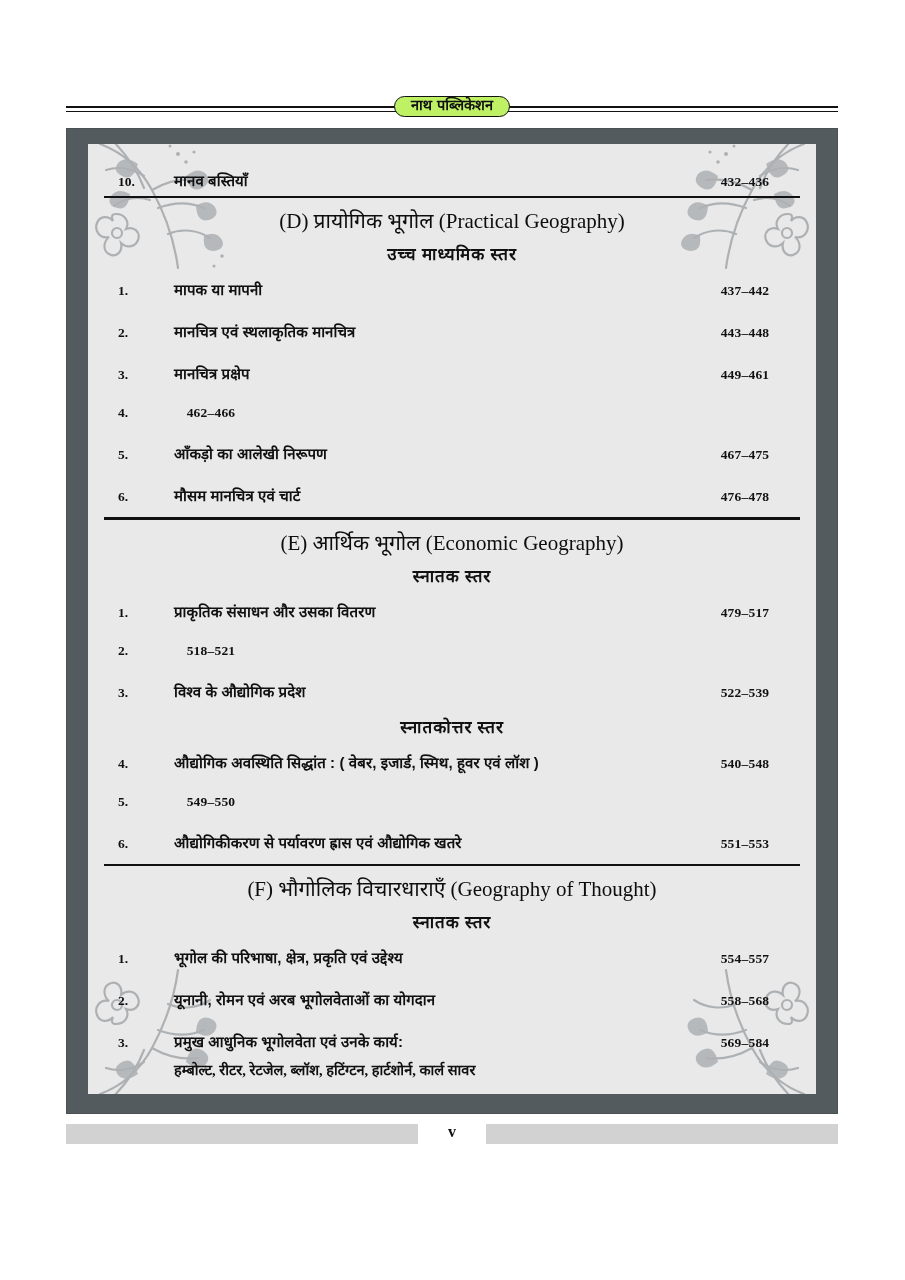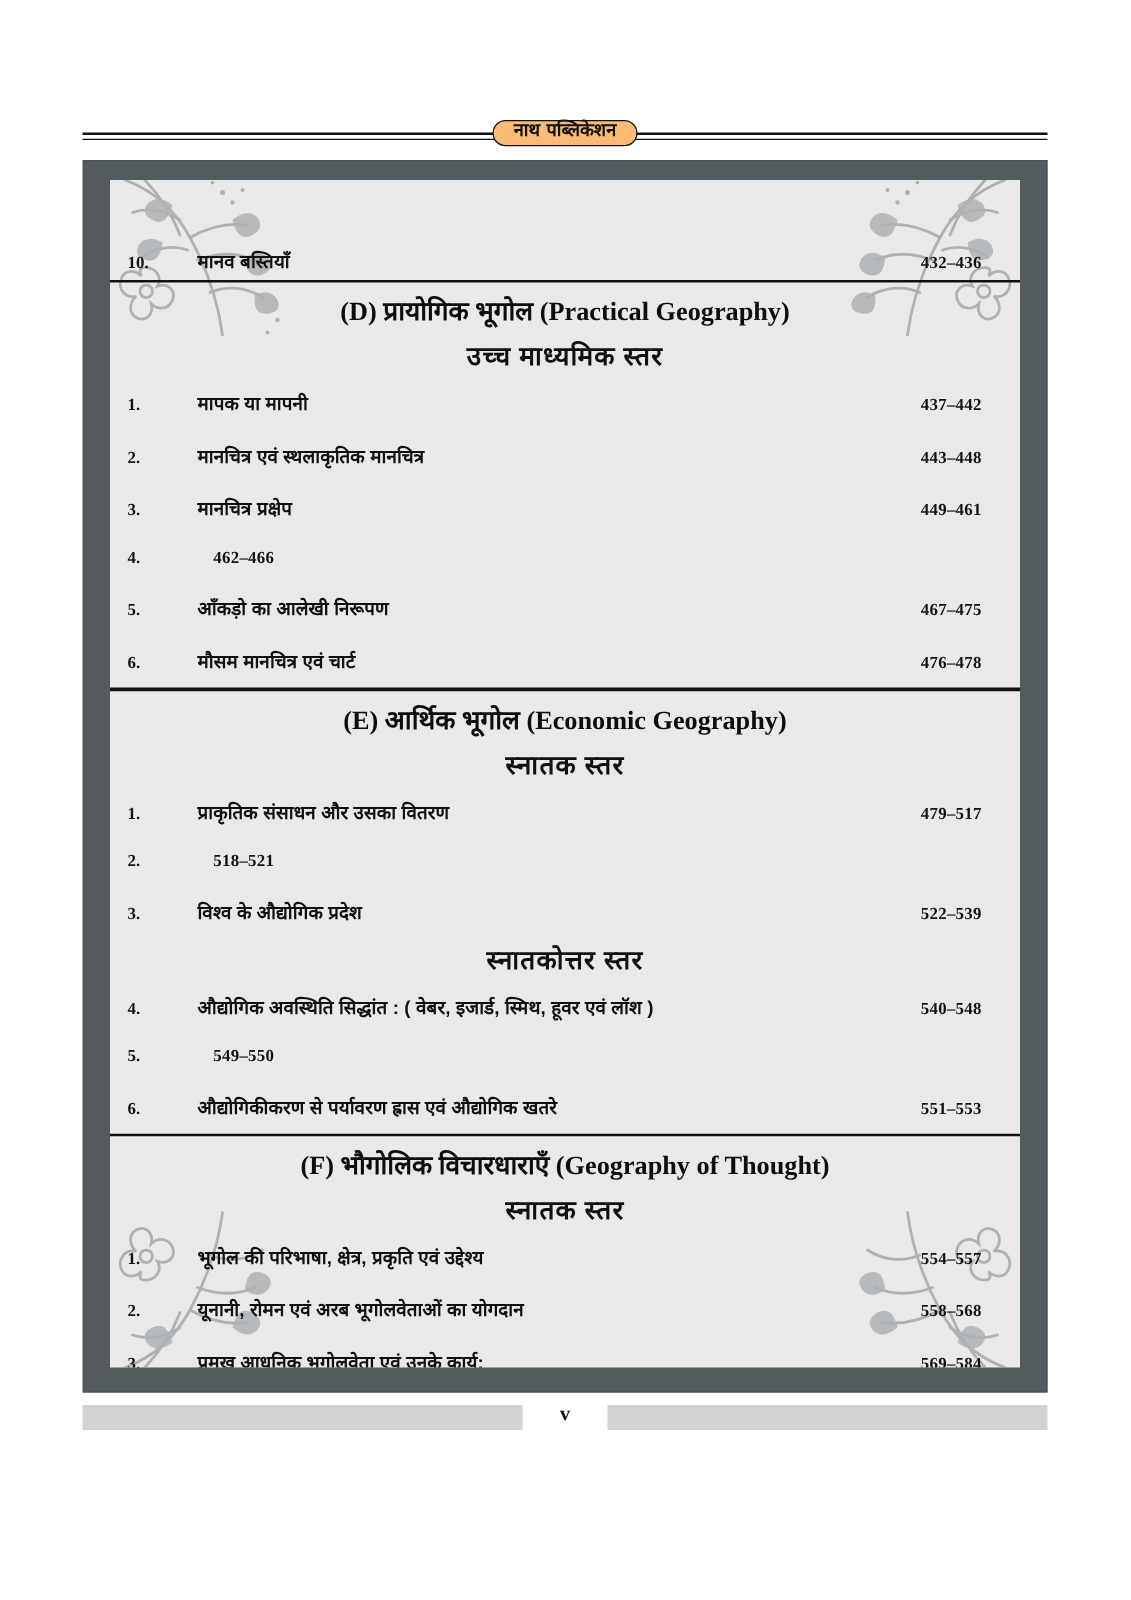--- a/index.html
+++ b/index.html
@@ -9,21 +9,21 @@
     -webkit-font-smoothing:none;
   }
   .page{position:relative;width:905px;height:1280px;background:#ffffff;overflow:hidden;}
 
   
   .runhead{position:absolute;left:66px;top:96px;width:772px;height:30px;}
   .runhead .rule-top{position:absolute;left:0;top:10px;width:100%;height:2px;background:#111;}
   .runhead .rule-bot{position:absolute;left:0;top:15px;width:100%;height:1px;background:#111;}
   .runhead .badge{
     position:absolute;left:50%;top:0;transform:translateX(-50%);
-    background:#fdba74;border:1.6px solid #111;border-radius:11px;
+    background:#bef264;border:1.6px solid #111;border-radius:11px;
     padding:1px 16px 3px;line-height:1;
     font-family:"DejaVu Sans","Liberation Sans",sans-serif;
     font-weight:bold;font-size:14.5px;color:#111;white-space:nowrap;
   }
 
   
   .frame{
     position:absolute;left:66px;top:128px;width:772px;height:986px;
     background:#545b5f;
     box-shadow:0 0 0 1px #4a5155 inset;
@@ -36,21 +36,21 @@
 
   
   .floral{position:absolute;opacity:.62;pointer-events:none;}
   .floral svg{display:block;}
   .fl-tl{left:-6px;top:-6px;}
   .fl-tr{right:-6px;top:-6px;transform:scaleX(-1);}
   .fl-bl{left:-6px;bottom:-6px;transform:scaleY(-1);}
   .fl-br{right:-6px;bottom:-6px;transform:scale(-1,-1);}
 
   
-  .content{position:relative;z-index:3;padding:0;margin-top:44px;}
+  .content{position:relative;z-index:3;padding:16px;}
 
   .row{
     position:relative;display:flex;align-items:baseline;
     padding:0 18px 0 14px;
   }
   .num{
     flex:0 0 56px;font-weight:bold;font-size:13.5px;color:#111;
     font-family:"Liberation Serif","DejaVu Serif",serif;
   }
   .ttl{
@@ -62,27 +62,27 @@
     flex:0 0 auto;text-align:center;min-width:74px;
     font-weight:bold;font-size:13.5px;color:#111;letter-spacing:.2px;
   }
   .cont-line{
     padding:0 18px 0 70px;font-size:14.5px;font-weight:bold;color:#101010;
   }
 
   .rule{height:2.2px;background:#111;margin:0;}
 
   .sechead{
-    text-align:center;font-weight:bold;color:#0d0d0d;
+    text-align:center;font-weight:normal;color:#0d0d0d;
     font-size:21px;font-family:"Liberation Serif","DejaVu Serif",serif;
     line-height:1.25;
   }
   .sublevel{
     text-align:center;font-weight:bold;color:#111;
-    font-size:21px;letter-spacing:1px;
+    font-size:17px;letter-spacing:1px;
     font-family:"Liberation Serif","DejaVu Serif",serif;
   }
   .sp6{height:6px;}
   .sp8{height:8px;}
   .sp10{height:10px;}
   .sp12{height:12px;}
   .sp14{height:14px;}
   .r-gap{height:22px;}
 
   
@@ -341,20 +341,21 @@
           <span class="ttl">यूनानी, रोमन एवं अरब भूगोलवेताओं का योगदान</span>
           <span class="pg">558–568</span>
         </div>
         <div class="r-gap"></div>
         <div class="row">
           <span class="num">3.</span>
           <span class="ttl">प्रमुख आधुनिक भूगोलवेता एवं उनके कार्य:</span>
           <span class="pg">569–584</span>
         </div>
         <div class="sp8"></div>
+        <div class="cont-line">हम्बोल्ट, रीटर, रेटजेल, ब्लॉश, हटिंग्टन, हार्टशोर्न, कार्ल सावर</div>
 
         <div class="sp14"></div>
         <div class="sublevel">स्नातकोत्तर स्तर</div>
 
       </div>
     </div>
   </div>
 
   <div class="footer">
     <div class="bar bar-l"></div>

